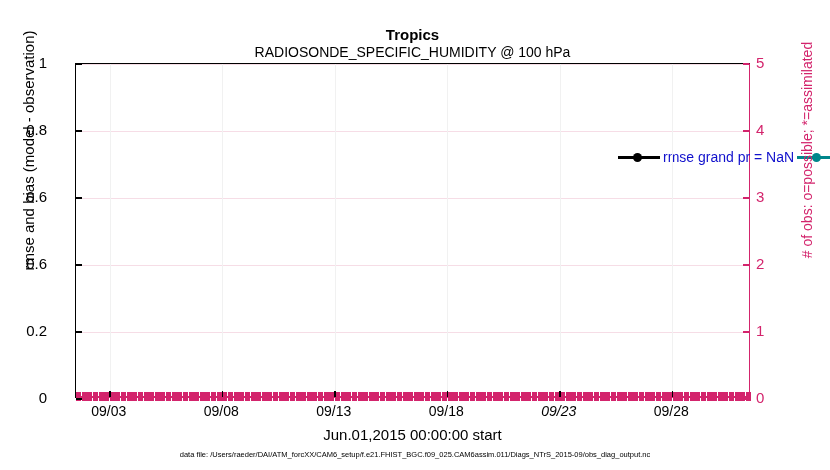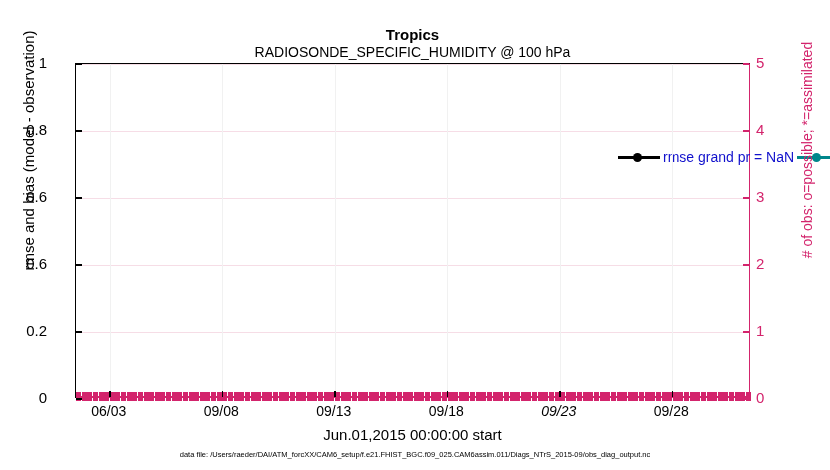--- a/index.html
+++ b/index.html
@@ -421,21 +421,21 @@
   </div>
 <div id="ylabels-right">
     <div class="ylabel-right" style="top: 389px;">0</div>
     <div class="ylabel-right" style="top: 322px;">1</div>
     <div class="ylabel-right" style="top: 255px;">2</div>
     <div class="ylabel-right" style="top: 188px;">3</div>
     <div class="ylabel-right" style="top: 121px;">4</div>
     <div class="ylabel-right" style="top: 54px;">5</div>
   </div>
 <div id="xlabels">
-    <div class="xlabel-tick" style="left: 73.75px;">06/03</div>
+    <div class="xlabel-tick" style="left: 73.75px;">09/03</div>
     <div class="xlabel-tick" style="left: 186.25px;">09/08</div>
     <div class="xlabel-tick" style="left: 298.75px;">09/13</div>
     <div class="xlabel-tick" style="left: 411.25px;">09/18</div>
     <div class="xlabel-tick" style="left: 523.75px; font-style: italic;">09/23</div>
     <div class="xlabel-tick" style="left: 636.25px;">09/28</div>
   </div>
 
 <div id="data-file-caption">data file: /Users/raeder/DAI/ATM_forcXX/CAM6_setup/f.e21.FHIST_BGC.f09_025.CAM6assim.011/Diags_NTrS_2015-09/obs_diag_output.nc</div>
 
 </body></html>

